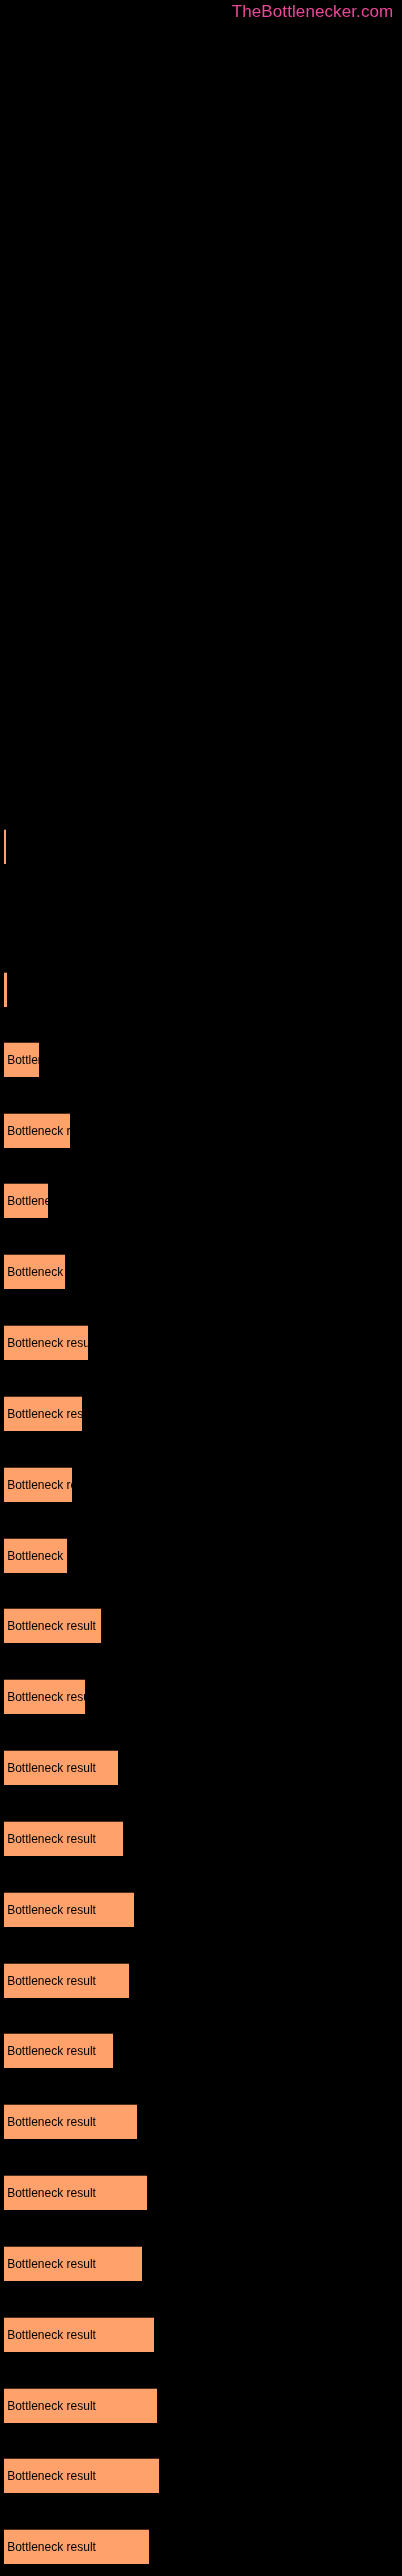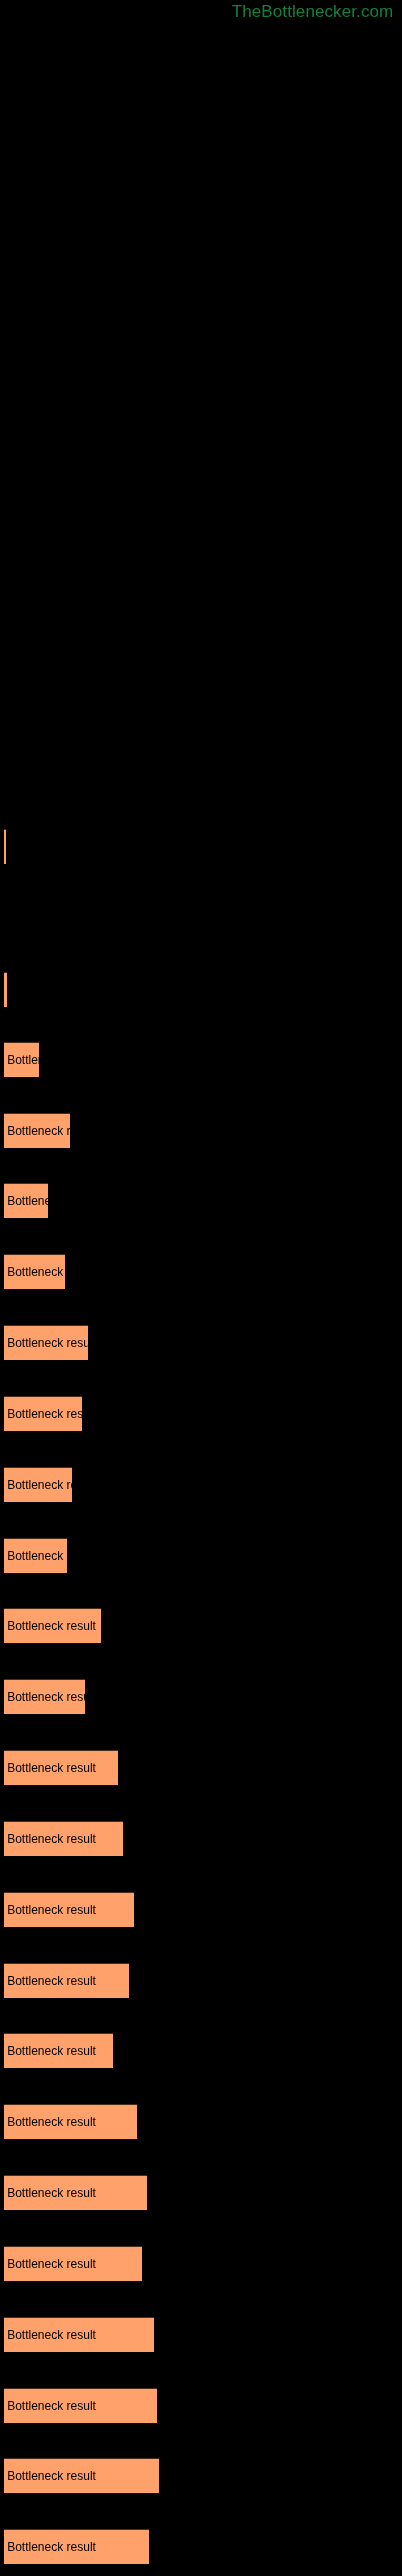--- a/index.html
+++ b/index.html
@@ -8,21 +8,21 @@
     font-family:"Liberation Sans", sans-serif;
     background:#000;
   }
   #chart-root{position:absolute;inset:0;}
 
   #site-title{
     position:absolute;
     right:9.7px;
     top:1.6px;
     font-size:17px;
-    color:#15803d;
+    color:#ec4899;
     letter-spacing:0.1px;
     white-space:nowrap;
     text-align:right;
   }
 
   .bar-row{
     position:absolute;
     left:0;
     height:35px;
   }

